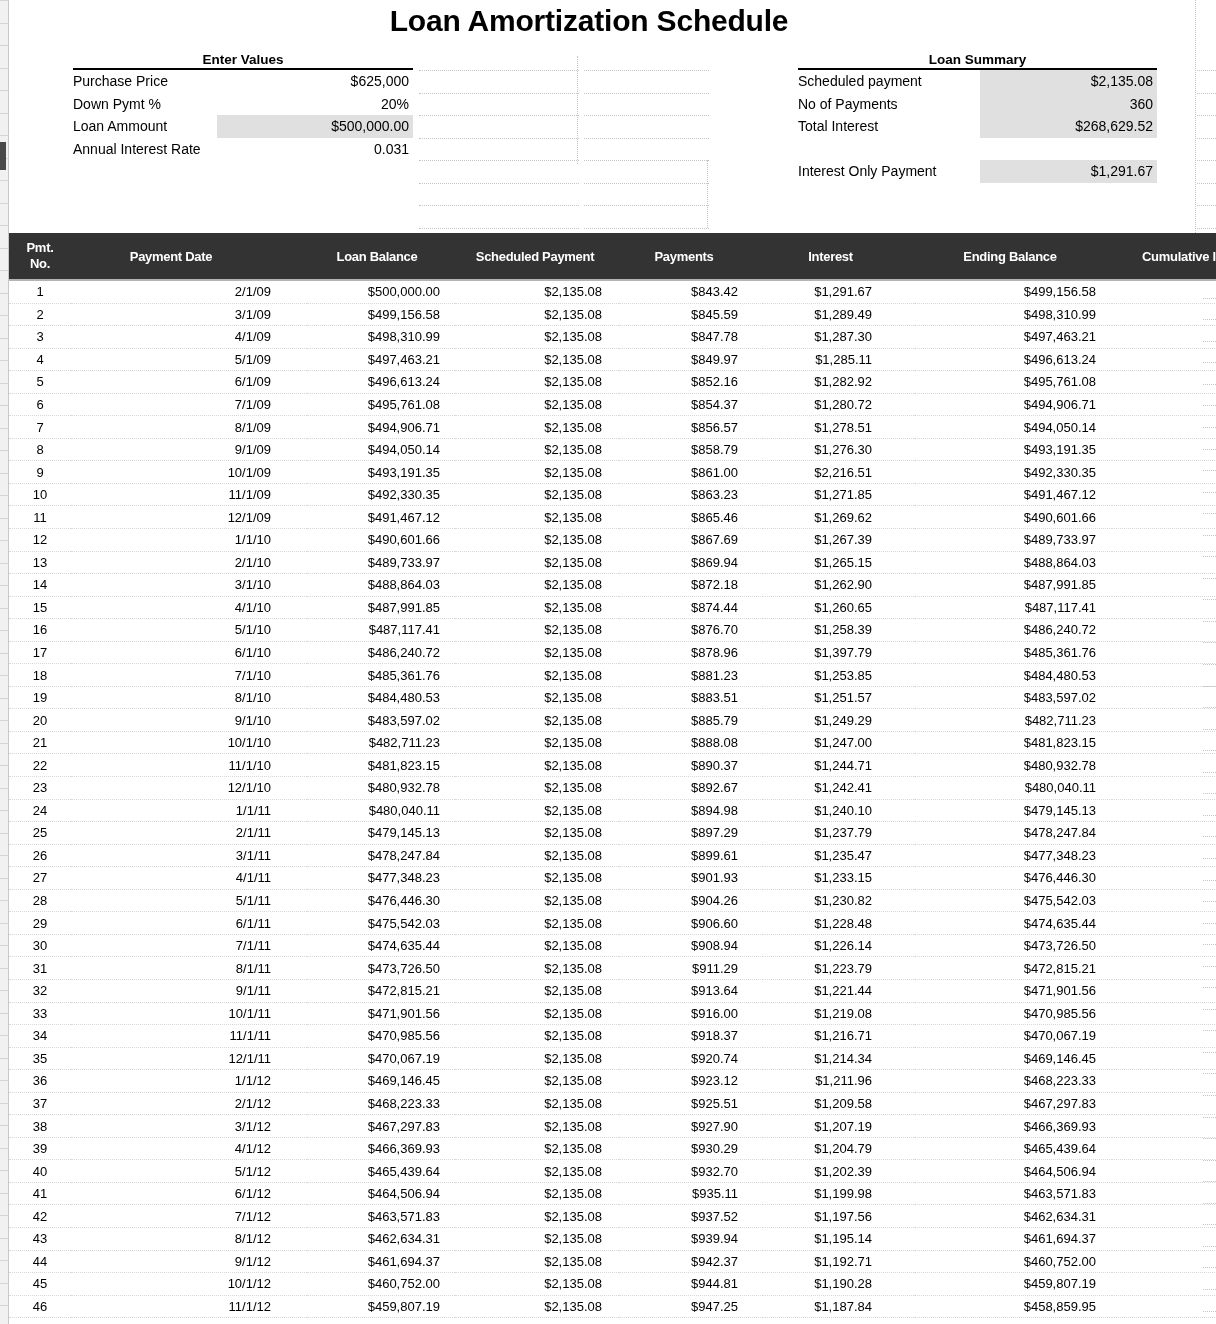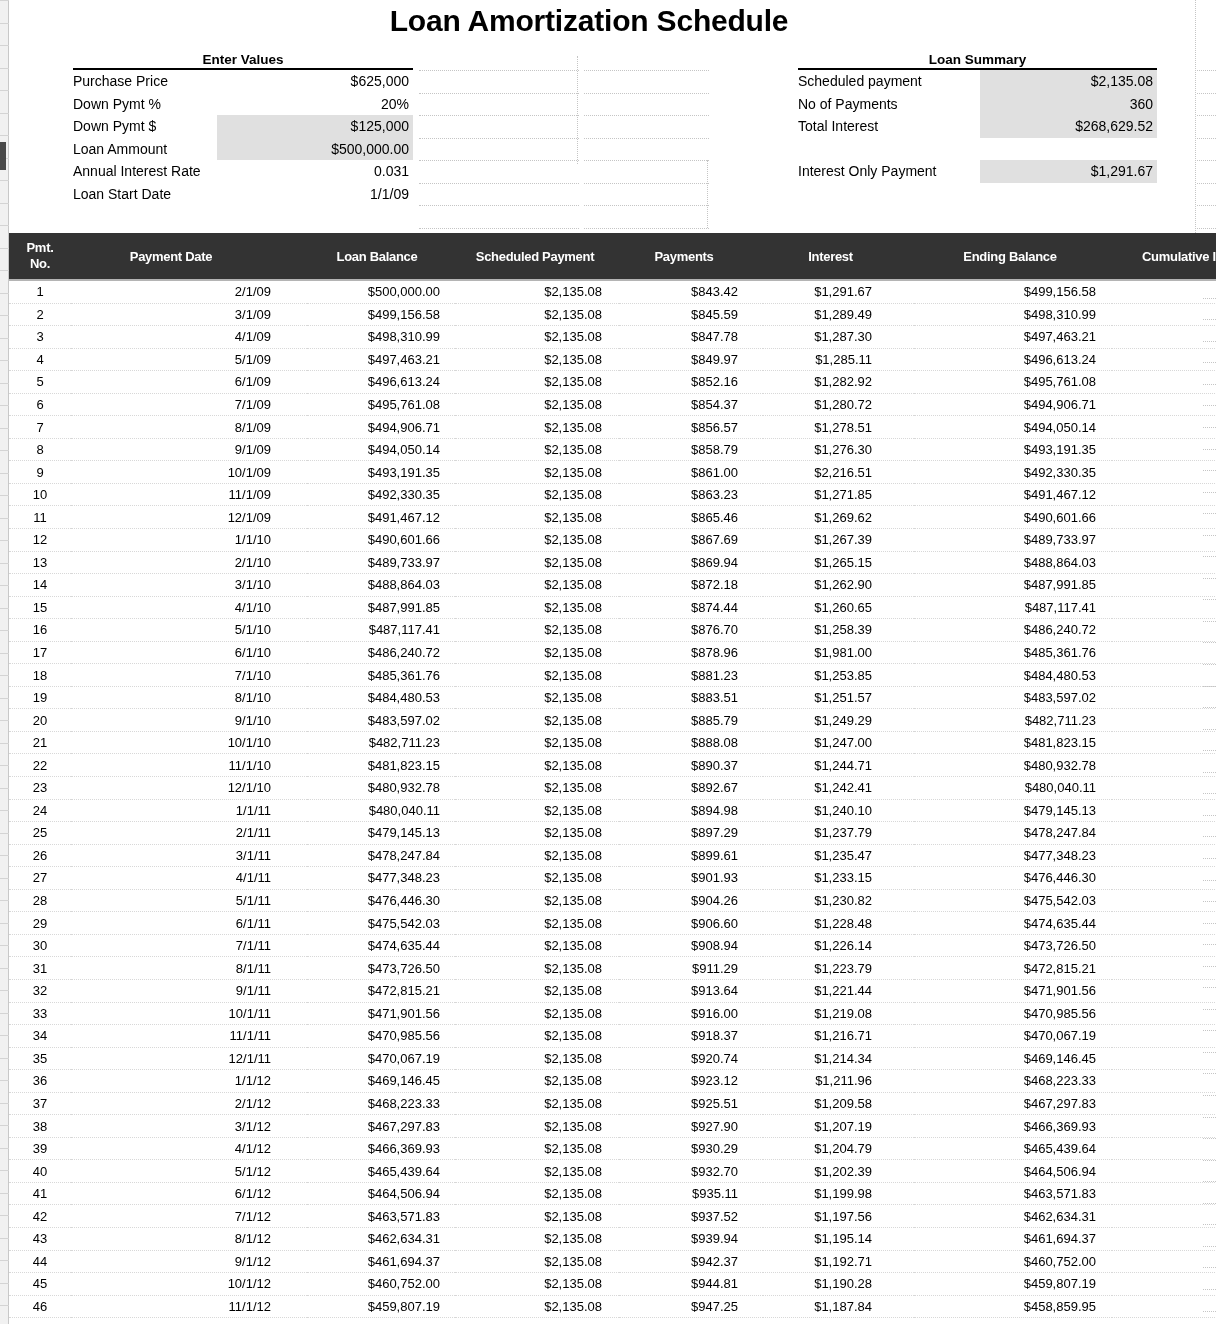--- a/index.html
+++ b/index.html
@@ -319,34 +319,26 @@
     <div id="enter-values-rows">
         <div class="kv-row">
           <span class="kv-label">Purchase Price</span>
           <span class="kv-value">$625,000</span>
         </div>
         <div class="kv-row">
           <span class="kv-label">Down Pymt %</span>
           <span class="kv-value">20%</span>
         </div>
         <div class="kv-row shaded">
-          <span class="kv-label">Down Pymt $</span>
-          <span class="kv-value">$125,000</span>
-        </div>
-        <div class="kv-row shaded">
           <span class="kv-label">Loan Ammount</span>
           <span class="kv-value">$500,000.00</span>
         </div>
         <div class="kv-row">
           <span class="kv-label">Annual Interest Rate</span>
           <span class="kv-value">0.031</span>
-        </div>
-        <div class="kv-row">
-          <span class="kv-label">Loan Start Date</span>
-          <span class="kv-value">1/1/09</span>
         </div>
       </div>
   </div>
 
   <div class="panel" id="loan-summary">
     <div class="panel-title">Loan Summary</div>
     <div id="loan-summary-rows">
         <div class="kv-row shaded">
           <span class="kv-label">Scheduled payment</span>
           <span class="kv-value">$2,135.08</span>
@@ -542,21 +534,21 @@
           <td class="c-int">$1,258.39</td>
           <td class="c-end">$486,240.72</td>
           <td class="c-cum">$20,402.03</td>
         </tr>
         <tr>
           <td class="c-no col-no">17</td>
           <td class="c-date">6/1/10</td>
           <td class="c-bal">$486,240.72</td>
           <td class="c-sch">$2,135.08</td>
           <td class="c-pri">$878.96</td>
-          <td class="c-int">$1,981.00</td>
+          <td class="c-int">$1,397.79</td>
           <td class="c-end">$485,361.76</td>
           <td class="c-cum">$21,658.15</td>
         </tr>
         <tr>
           <td class="c-no col-no">18</td>
           <td class="c-date">7/1/10</td>
           <td class="c-bal">$485,361.76</td>
           <td class="c-sch">$2,135.08</td>
           <td class="c-pri">$881.23</td>
           <td class="c-int">$1,253.85</td>

